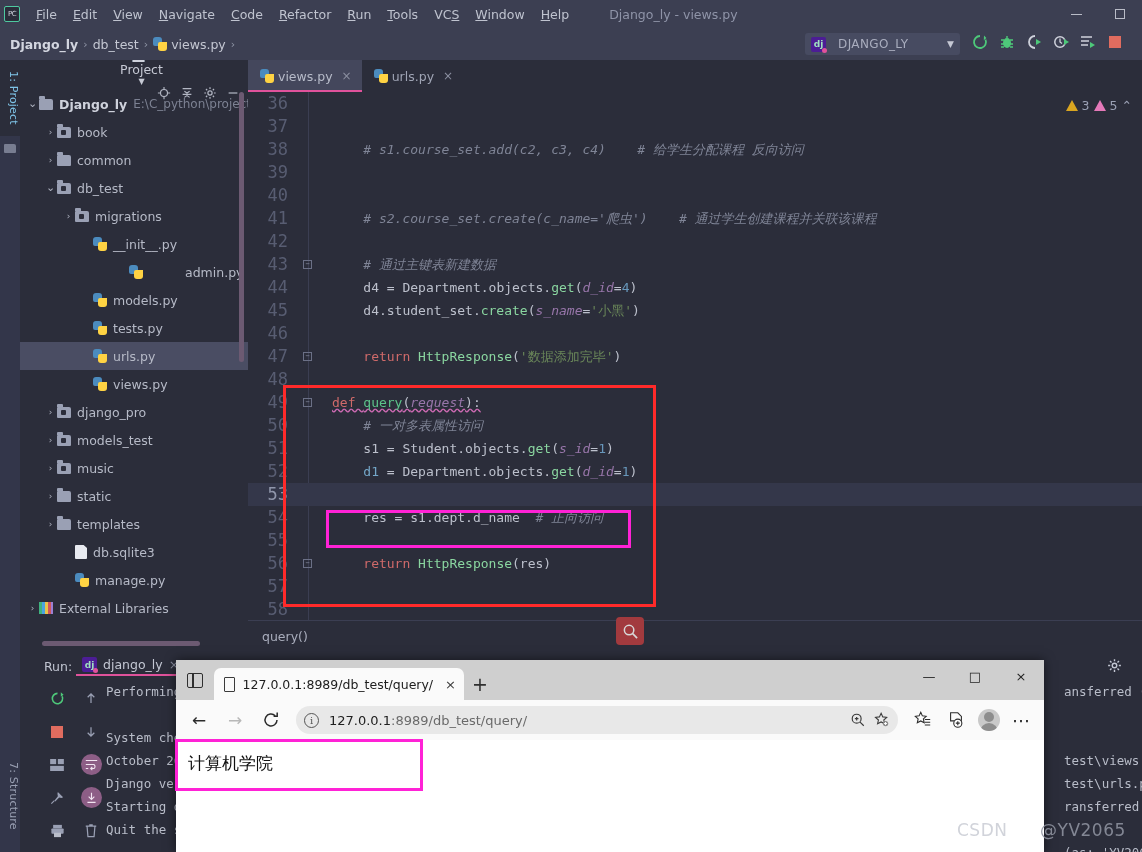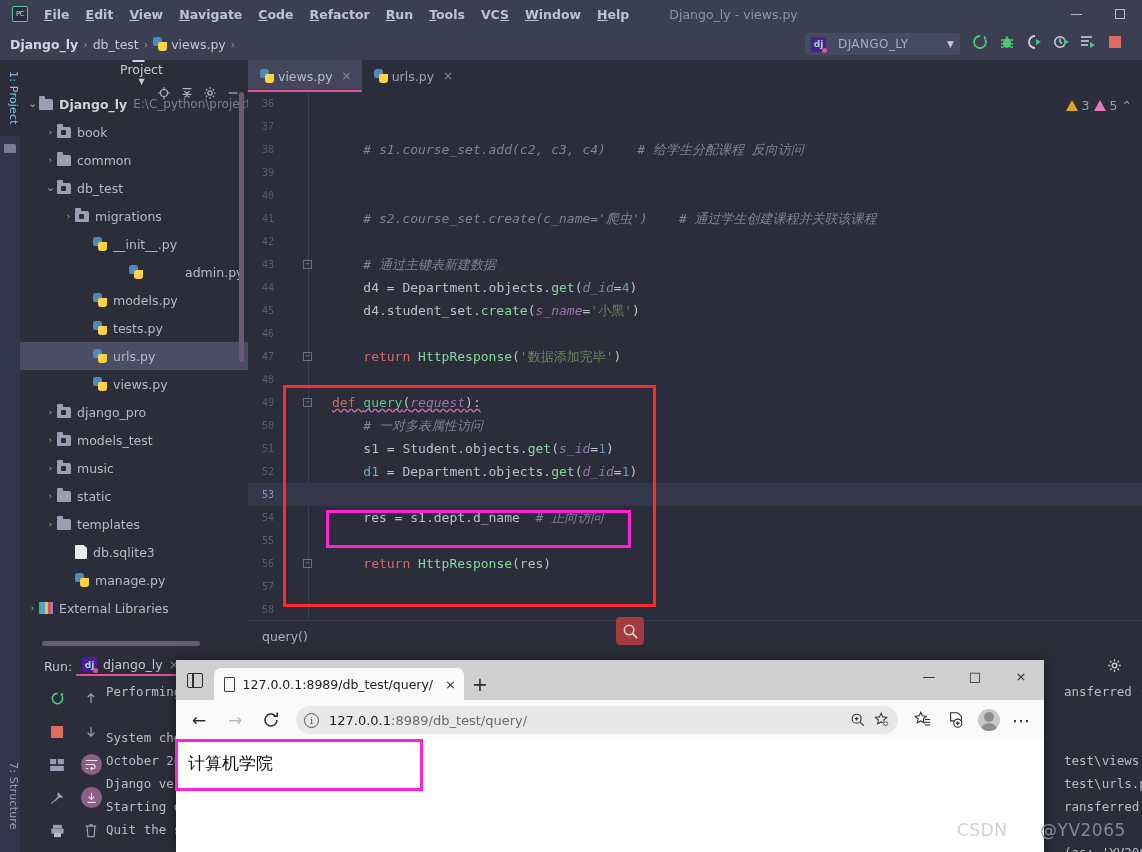--- a/index.html
+++ b/index.html
@@ -13,21 +13,21 @@
   }
   #app { position: relative; width: 1142px; height: 852px; background: #2b2d3a; }
 
   
   .menubar {
     position: absolute; left: 0; top: 0; width: 1142px; height: 28px;
     background: #3c3f52; display: flex; align-items: center;
     color: #c0c3cf;
   }
   .pc-logo {
-    width: 16px; height: 16px; margin: 0 8px 0 12px;
+    width: 16px; height: 16px; margin: 0 8px 0 4px;
     border: 1.5px solid #4ec9a0; border-radius: 2px;
     background: #2b2d3a; color: #cfd2dc; font-size: 7px;
     display: flex; align-items: center; justify-content: center;
     font-family: "DejaVu Sans", sans-serif; letter-spacing: -0.5px;
   }
   .menu-item {
     padding: 3px 8px; font-size: 12.5px; color: #bfc3cf;
     font-family: "DejaVu Sans", "Liberation Sans", sans-serif;
   }
   .menu-item span.u { text-decoration: underline; }
@@ -128,21 +128,21 @@
   
   .editor { position: absolute; left: 248px; top: 60px; width: 894px; height: 592px; background: #2b2d3a; }
   .tabbar { height: 32px; background: #2b2d3a; display: flex; align-items: stretch; }
   .etab { display:flex; align-items:center; padding: 0 10px 0 12px; font-size: 12.5px; color:#9fa4b4; position:relative;}
   .etab.active { background: #44475c; color:#b8bcca; }
   .etab.active::after{content:"";position:absolute;left:0;right:0;bottom:0;height:2px;background:#e0529b;}
   .etab .x { margin-left: 9px; color:#8b8fa0; font-size: 12px;}
 
   .code-area { position: absolute; left: 0; top: 32px; width: 894px; height: 528px; background: #2b2d3a; overflow: hidden;}
   .codeline { position: relative; height: 23px; line-height: 23px; font-family: "DejaVu Sans Mono","Liberation Mono", monospace; font-size: 13px; white-space: pre;}
-  .lnum { position:absolute; left: 0; width: 40px; text-align: center; color: #585d72; font-size: 10px; font-family: "DejaVu Sans Mono", monospace;}
+  .lnum { position:absolute; left: 0; width: 40px; text-align: right; color: #585d72; font-size: 17px; font-family: "DejaVu Sans Mono", monospace;}
   .ctext { position: absolute; left: 84px; }
   .cur-line { position:absolute; left: 0; width: 894px; height: 23px; background: #34374a; }
   .lnum.cur { color: #9096ab; }
   .fold-mark { position:absolute; left: 55px; width: 9px; height: 9px; top: 7px; border:1px solid #6b7086; color:#8a90a5; font-size:7px; line-height:7px; text-align:center;}
   .vline { position: absolute; left: 60px; top: 0; width: 1px; height: 528px; background: #3b3e52; }
 
   .c-cmt { color: #7f8496; font-style: italic; }
   .c-str { color: #6a8759; }
   .c-num { color: #6897bb; }
   .c-par { color: #9876aa; font-style: italic; }
@@ -221,21 +221,21 @@
                font-family:"DejaVu Sans","Liberation Sans",sans-serif; letter-spacing:.5px;}
   svg { display:block; }
 </style>
 </head>
 <body>
 
 <div id="app">
 
   <div class="menubar">
     <div class="pc-logo">PC</div>
-    <div id="menu-items" style="display:flex;font-weight:bold;">
+    <div id="menu-items" style="display:flex;">
         <div class="menu-item"><span class="u">F</span>ile</div>
         <div class="menu-item"><span class="u">E</span>dit</div>
         <div class="menu-item"><span class="u">V</span>iew</div>
         <div class="menu-item"><span class="u">N</span>avigate</div>
         <div class="menu-item"><span class="u">C</span>ode</div>
         <div class="menu-item"><span class="u">R</span>efactor</div>
         <div class="menu-item"><span class="u">R</span>un</div>
         <div class="menu-item"><span class="u">T</span>ools</div>
         <div class="menu-item">VC<span class="u">S</span></div>
         <div class="menu-item"><span class="u">W</span>indow</div>

